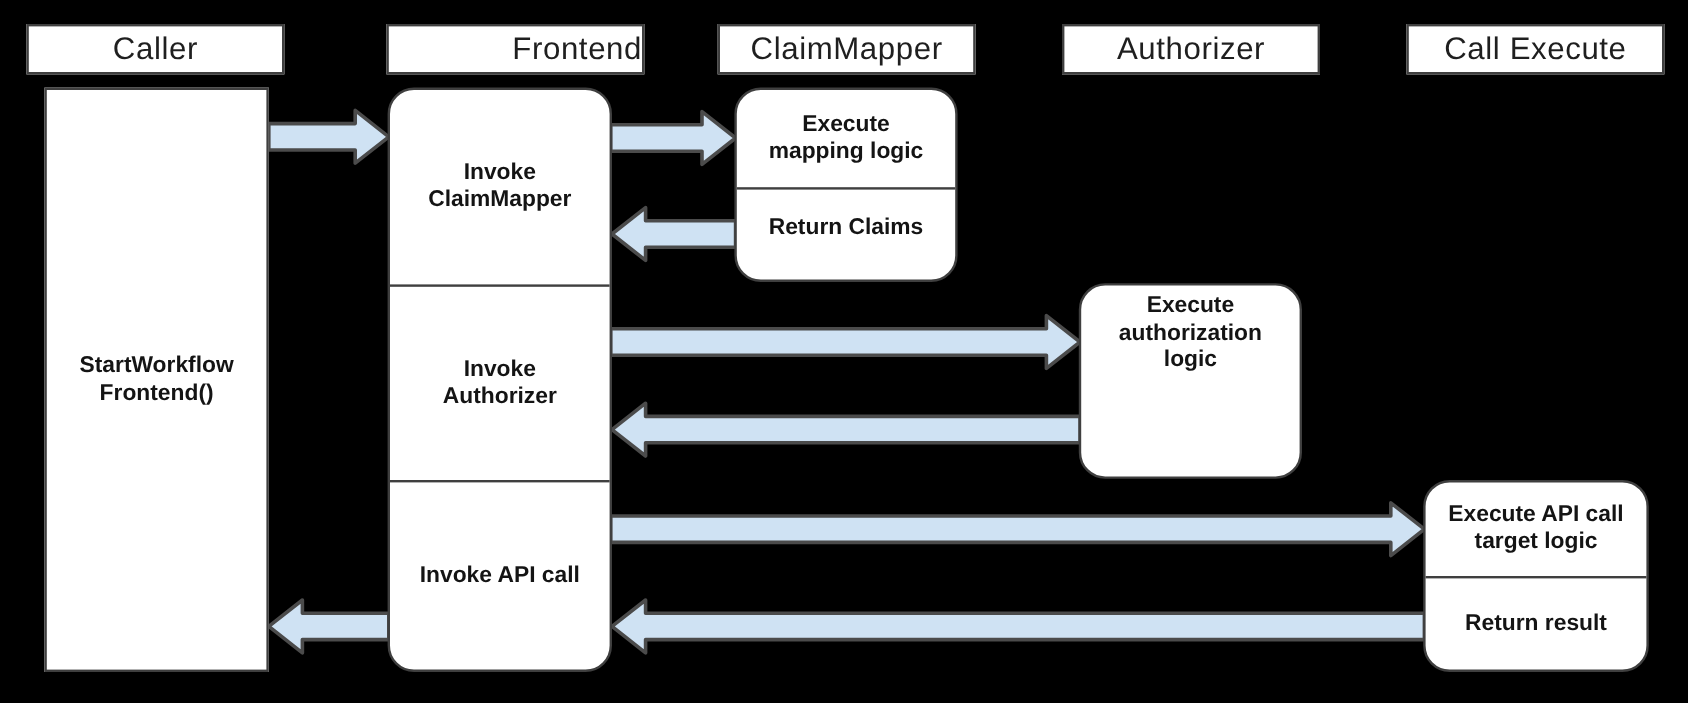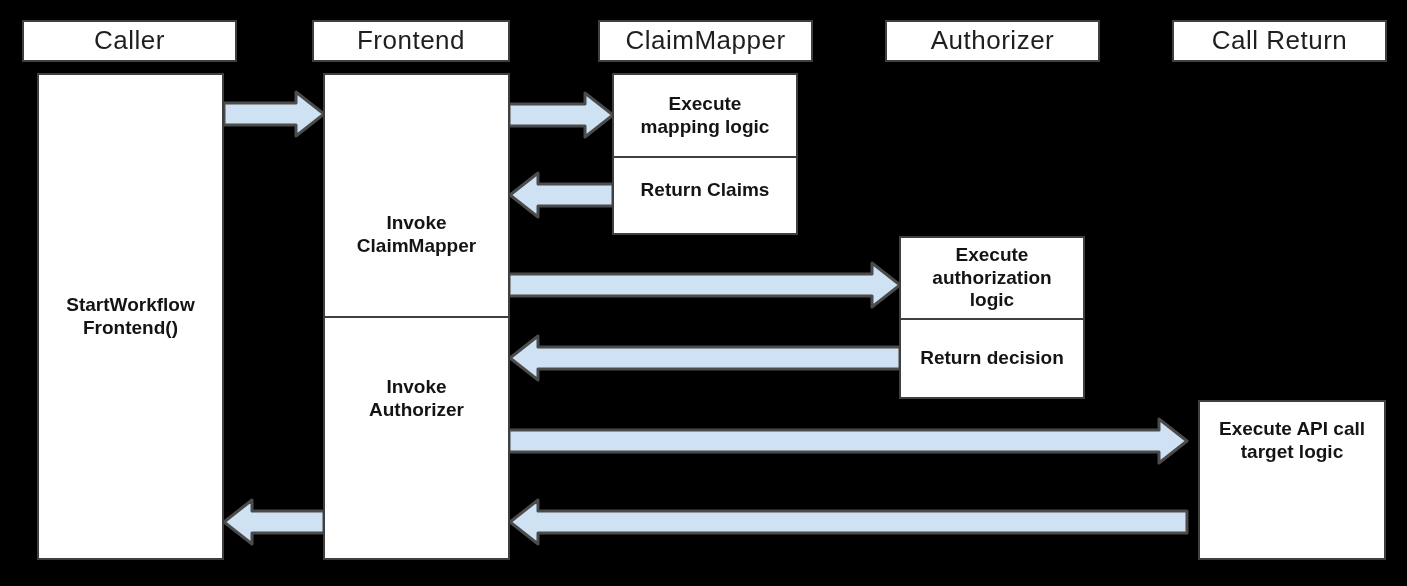--- a/index.html
+++ b/index.html
@@ -48,42 +48,43 @@
   .step-label {
     font-weight: 700;
     font-size: 19px;
     color: #141414;
   }
   .stack {
     flex-direction: column;
     align-items: stretch;
     justify-content: flex-start;
     padding: 0;
+    border-radius: 22px;
   }
   .stack .section {
     display: flex;
     align-items: center;
     justify-content: center;
     box-sizing: border-box;
   }
   .stack .section + .section {
     border-top: 2px solid #3f3f3f;
   }
   
   #hdr-caller      { left: 22px;   width: 215px; }
-  #hdr-frontend    { left: 312px;  width: 198px; }
+  #hdr-frontend    { left: 322px;  width: 215px; justify-content: flex-end; }
   #hdr-claimmapper { left: 598px;  width: 215px; }
   #hdr-authorizer  { left: 885px;  width: 215px; }
   #hdr-calltarget  { left: 1172px; width: 215px; }
   
   #act-caller      { left: 37px;   top: 73px;  width: 187px; height: 487px; }
   #act-frontend    { left: 323px;  top: 73px;  width: 187px; height: 487px; justify-content: center; }
   #act-claimmapper { left: 612px;  top: 73px;  width: 186px; height: 162px; }
   #act-authorizer  { left: 899px;  top: 236px; width: 186px; height: 163px; }
-  #act-calltarget  { left: 1186px; top: 400px; width: 188px; height: 160px; margin-left: 12px; }
+  #act-calltarget  { left: 1186px; top: 400px; width: 188px; height: 160px; }
   
   #fe-sec-0 { height: 162px; }
   #fe-sec-1 { height: 163px; }
   #fe-sec-2 { height: 158px; }
   #cm-sec-0 { height: 81px; }
   #cm-sec-1 { height: 66px; }
   #az-sec-0 { height: 80px; }
   #az-sec-1 { height: 79px; }
   #ct-sec-0 { height: 78px; }
   #ct-sec-1 { height: 78px; }
@@ -116,60 +117,63 @@
   <div class="box lane-header" id="hdr-frontend">
     <span class="label">Frontend</span>
   </div>
   <div class="box lane-header" id="hdr-claimmapper">
     <span class="label">ClaimMapper</span>
   </div>
   <div class="box lane-header" id="hdr-authorizer">
     <span class="label">Authorizer</span>
   </div>
   <div class="box lane-header" id="hdr-calltarget">
-    <span class="label">Call Return</span>
+    <span class="label">Call Execute</span>
   </div>
 
   <div class="box" id="act-caller">
     <span class="label step-label">StartWorkflow
 Frontend()</span>
   </div>
 
   <div class="box stack" id="act-frontend">
     <div class="section" id="fe-sec-0">
       <span class="label step-label">Invoke
 ClaimMapper</span>
     </div>
     <div class="section" id="fe-sec-1">
       <span class="label step-label">Invoke
 Authorizer</span>
+    </div>
+    <div class="section" id="fe-sec-2">
+      <span class="label step-label">Invoke API call</span>
     </div>
   </div>
 
   <div class="box stack" id="act-claimmapper">
     <div class="section" id="cm-sec-0">
       <span class="label step-label">Execute
 mapping logic</span>
     </div>
     <div class="section" id="cm-sec-1">
       <span class="label step-label">Return Claims</span>
     </div>
   </div>
 
   <div class="box stack" id="act-authorizer">
     <div class="section" id="az-sec-0">
       <span class="label step-label">Execute
 authorization
 logic</span>
     </div>
-    <div class="section" id="az-sec-1">
-      <span class="label step-label">Return decision</span>
-    </div>
   </div>
 
   <div class="box stack" id="act-calltarget">
     <div class="section" id="ct-sec-0">
       <span class="label step-label">Execute API call
 target logic</span>
     </div>
+    <div class="section" id="ct-sec-1">
+      <span class="label step-label">Return result</span>
+    </div>
   </div>
 
 </div>
 
 </body></html>

